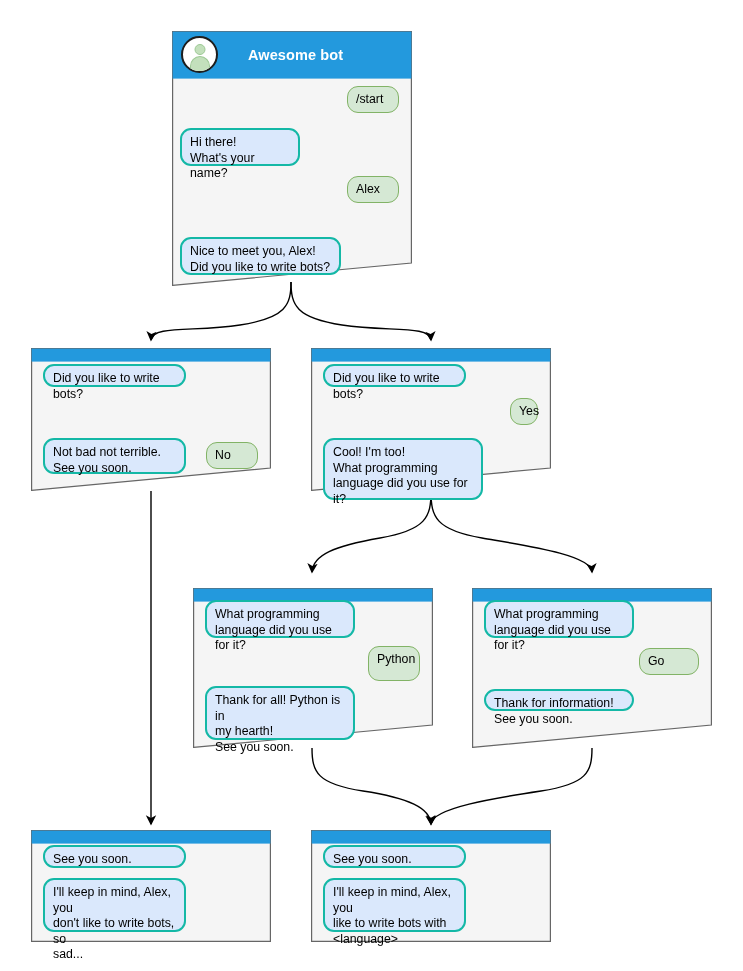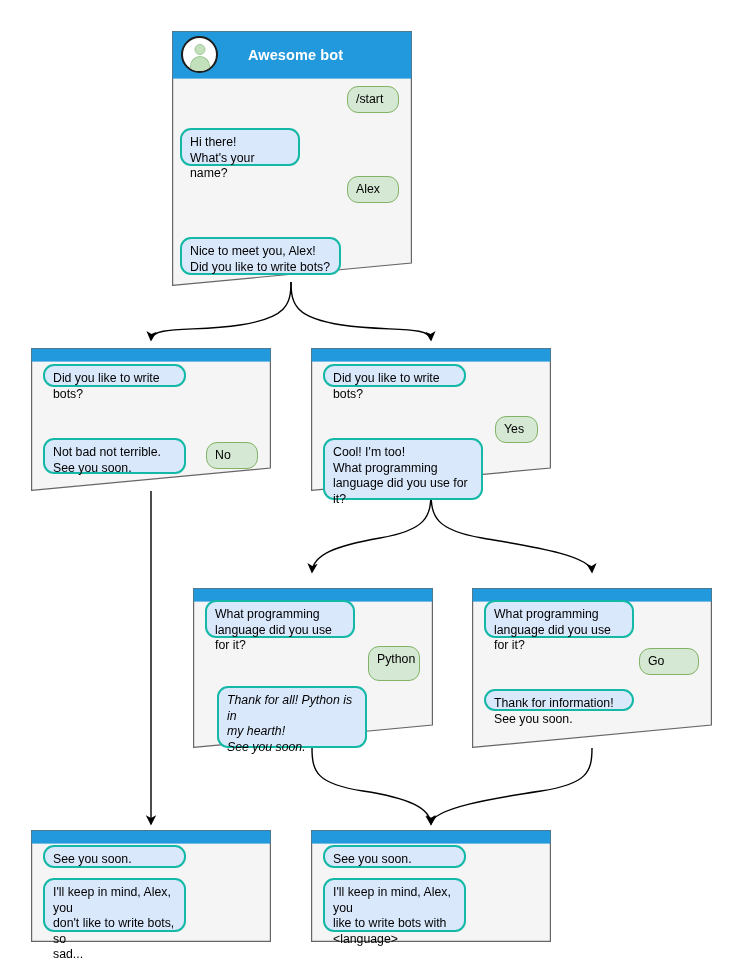--- a/index.html
+++ b/index.html
@@ -194,40 +194,40 @@
 
   <div class="chat-window" style="left:311px; top:348px; width:240px; height:143px;">
     <svg class="win-shape" width="240" height="143" viewBox="0 0 240 143" preserveAspectRatio="none">
       <path d="M0.6,0.6 L239.4,0.6 L239.4,120 L0.6,142.4 Z" fill="#f5f5f5" stroke="#666666" stroke-width="1.2"></path>
       <rect x="0.6" y="0.6" width="238.8" height="13" fill="#2399dd"></rect>
     </svg>
     <div class="win-inner">
       <div class="win-header"></div>
       <div class="msgs">
         <div class="bubble bot" style="left:12px; top:0px; width:143px; height:23px;">Did you like to write bots?</div>
-        <div class="bubble user" style="right:13px; top:52px; width:43px; height:27px;">Yes</div>
+        <div class="bubble user" style="right:13px; top:34px; width:28px; height:27px;">Yes</div>
         <div class="bubble bot" style="left:12px; top:74px; width:160px; height:62px;">Cool! I'm too!
 What programming
 language did you use for it?</div>
       </div>
     </div>
   </div>
 
   <div class="chat-window" style="left:193px; top:588px; width:240px; height:160px;">
     <svg class="win-shape" width="240" height="160" viewBox="0 0 240 160" preserveAspectRatio="none">
       <path d="M0.6,0.6 L239.4,0.6 L239.4,137 L0.6,159.4 Z" fill="#f5f5f5" stroke="#666666" stroke-width="1.2"></path>
       <rect x="0.6" y="0.6" width="238.8" height="13" fill="#2399dd"></rect>
     </svg>
     <div class="win-inner">
       <div class="win-header"></div>
       <div class="msgs">
         <div class="bubble bot" style="left:12px; top:-4px; width:150px; height:38px;">What programming
 language did you use for it?</div>
         <div class="bubble user" style="right:13px; top:42px; width:52px; height:35px;">Python</div>
-        <div class="bubble bot" style="left:24px; top:82px; width:150px; height:62px;font-style:italic;">Thank for all! Python is in
+        <div class="bubble bot" style="left:12px; top:82px; width:150px; height:54px;">Thank for all! Python is in
 my hearth!
 See you soon.</div>
       </div>
     </div>
   </div>
 
   <div class="chat-window" style="left:472px; top:588px; width:240px; height:160px;">
     <svg class="win-shape" width="240" height="160" viewBox="0 0 240 160" preserveAspectRatio="none">
       <path d="M0.6,0.6 L239.4,0.6 L239.4,137 L0.6,159.4 Z" fill="#f5f5f5" stroke="#666666" stroke-width="1.2"></path>
       <rect x="0.6" y="0.6" width="238.8" height="13" fill="#2399dd"></rect>

